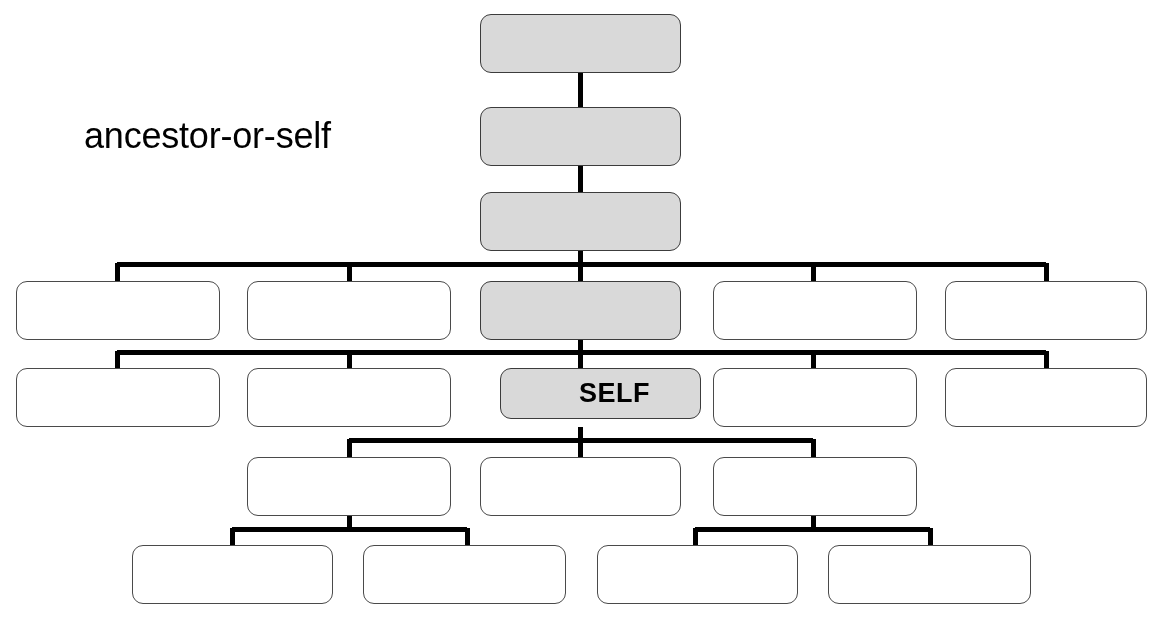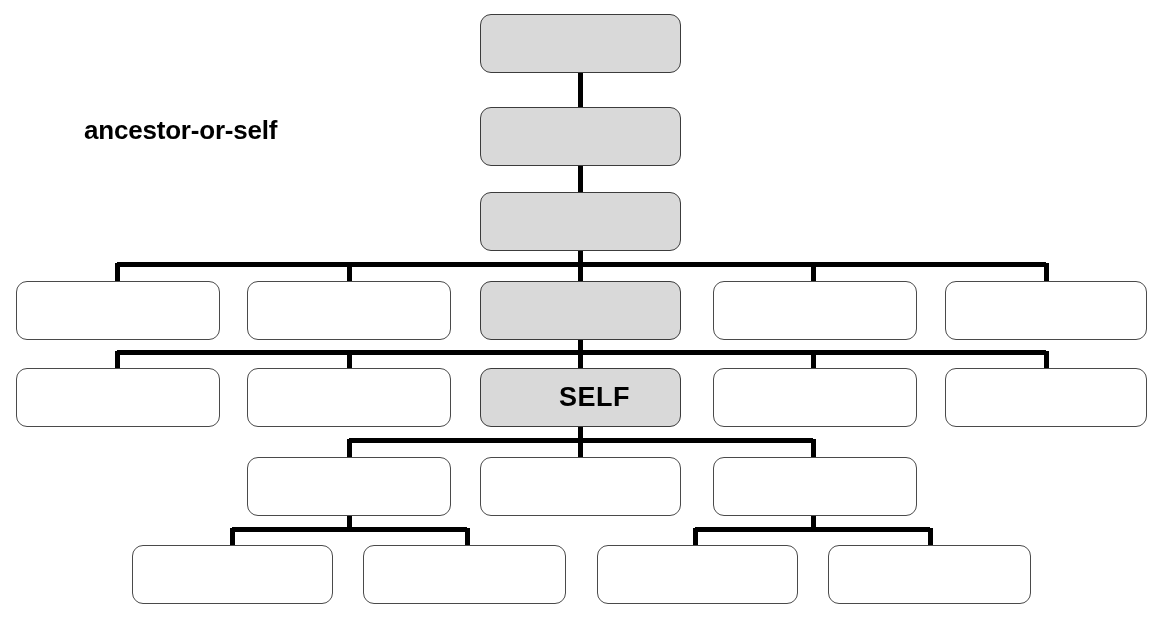--- a/index.html
+++ b/index.html
@@ -31,22 +31,22 @@
   }
   .node-label {
     font-size: 27px;
     font-weight: bold;
     color: #000000;
     letter-spacing: 0.5px;
     line-height: 1;
   }
   .axis-title {
     position: absolute;
-    font-size: 26px;
-    font-weight: bold;
+    font-size: 36px;
+    font-weight: normal;
     color: #000000;
     white-space: nowrap;
     letter-spacing: -0.2px;
   }
   .edge-v {
     position: absolute;
     background: #000000;
   }
   .edge-h {
     position: absolute;
@@ -93,21 +93,21 @@
       <div class="node filled" style="left: 480px; top: 14px; width: 201px; height: 59px; background: rgb(217, 217, 217);"></div>
       <div class="node filled" style="left: 480px; top: 107px; width: 201px; height: 59px; background: rgb(217, 217, 217);"></div>
       <div class="node filled" style="left: 480px; top: 192px; width: 201px; height: 59px; background: rgb(217, 217, 217);"></div>
       <div class="node" style="left: 16px; top: 281px; width: 204px; height: 59px;"></div>
       <div class="node" style="left: 247px; top: 281px; width: 204px; height: 59px;"></div>
       <div class="node filled" style="left: 480px; top: 281px; width: 201px; height: 59px; background: rgb(217, 217, 217);"></div>
       <div class="node" style="left: 713px; top: 281px; width: 204px; height: 59px;"></div>
       <div class="node" style="left: 945px; top: 281px; width: 202px; height: 59px;"></div>
       <div class="node" style="left: 16px; top: 368px; width: 204px; height: 59px;"></div>
       <div class="node" style="left: 247px; top: 368px; width: 204px; height: 59px;"></div>
-      <div class="node filled" style="left: 480px; top: 368px; width: 201px; height: 59px; background: rgb(217, 217, 217); padding-left: 28px;">
+      <div class="node filled" style="left: 500px; top: 368px; width: 201px; height: 51px; background: rgb(217, 217, 217); padding-left: 28px;">
         <span class="node-label" style="color: rgb(0, 0, 0);">SELF</span>
       </div>
       <div class="node" style="left: 713px; top: 368px; width: 204px; height: 59px;"></div>
       <div class="node" style="left: 945px; top: 368px; width: 202px; height: 59px;"></div>
       <div class="node" style="left: 247px; top: 457px; width: 204px; height: 59px;"></div>
       <div class="node" style="left: 480px; top: 457px; width: 201px; height: 59px;"></div>
       <div class="node" style="left: 713px; top: 457px; width: 204px; height: 59px;"></div>
       <div class="node" style="left: 132px; top: 545px; width: 201px; height: 59px;"></div>
       <div class="node" style="left: 363px; top: 545px; width: 203px; height: 59px;"></div>
       <div class="node" style="left: 597px; top: 545px; width: 201px; height: 59px;"></div>

